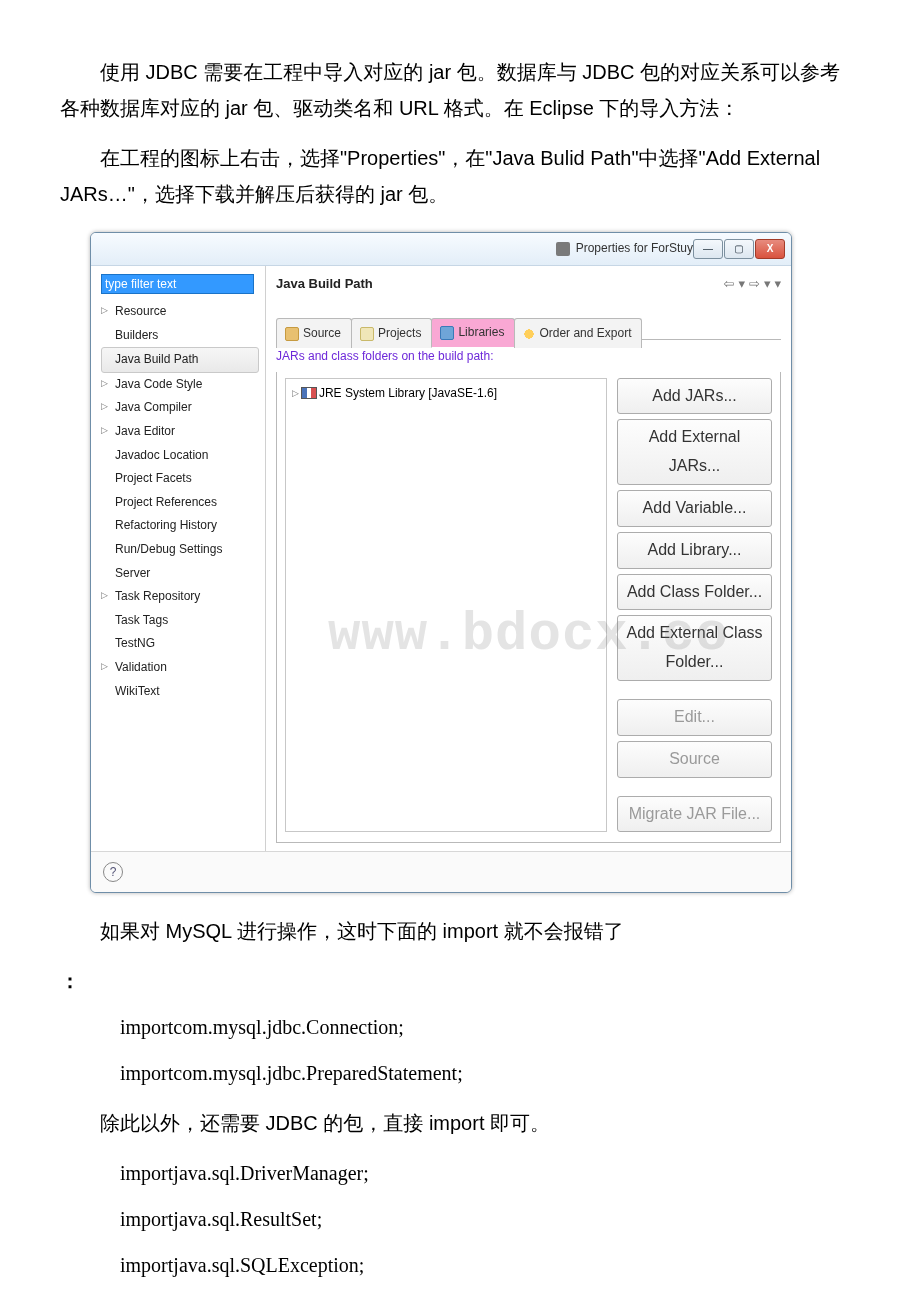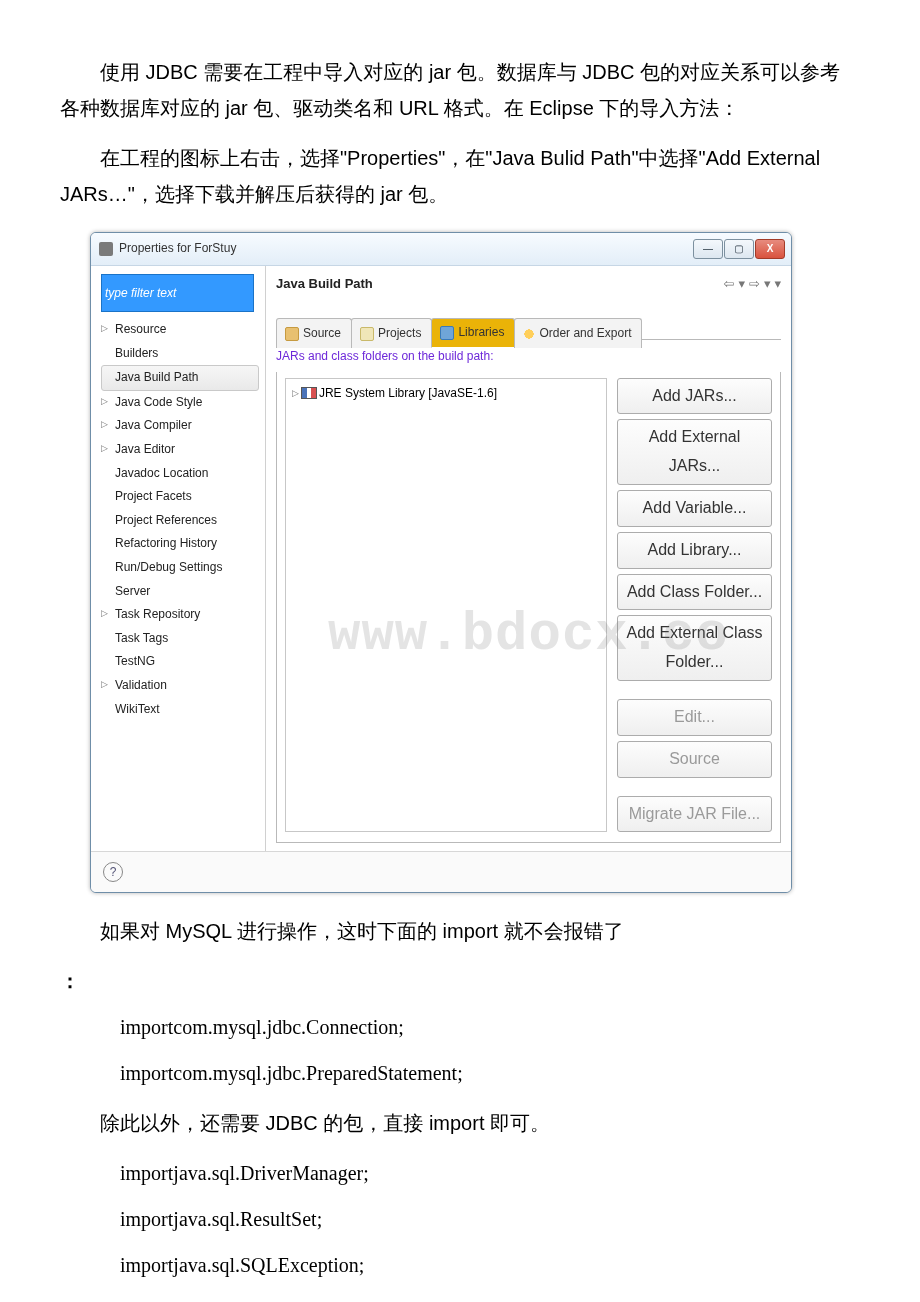--- a/index.html
+++ b/index.html
@@ -36,21 +36,21 @@
     box-shadow: 0 0 4px rgba(0,0,0,0.3);
     overflow: hidden;
     background: #fff;
     font-family: "Segoe UI", Tahoma, sans-serif;
     font-size: 12px;
     position: relative;
   }
   .titlebar {
     display: flex;
     align-items: center;
-    justify-content: space-between;
+    justify-content: flex-end;
     background: linear-gradient(#f7fbff, #e3eef8);
     border-bottom: 1px solid #c6d6e5;
     padding: 4px 6px 4px 8px;
     height: 24px;
   }
   .titlebar-left {
     display: flex;
     align-items: center;
     gap: 6px;
   }
@@ -93,28 +93,27 @@
   }
   .sidebar {
     width: 170px;
     border-right: 1px solid #d0d0d0;
     padding: 6px 0 6px 4px;
     background: #fff;
   }
   .filter-input {
     width: 145px;
     margin: 2px 0 6px 6px;
-    padding: 10px 3px;
+    padding: 1px 3px;
     background: #3399ff;
     color: #fff;
     border: 1px solid #1a73c7;
     font-size: 12px;
     height: 16px;
     line-height: 16px;
-    font-style: italic;
   }
   .tree {
     list-style: none;
     margin: 0;
     padding: 0 0 0 6px;
   }
   .tree li {
     padding: 1px 0 1px 14px;
     color: #222;
     position: relative;
@@ -173,21 +172,21 @@
     border-top-right-radius: 3px;
     display: flex;
     align-items: center;
     gap: 4px;
     font-size: 12px;
     color: #333;
     position: relative;
     top: 9px;
   }
   .tab.active {
-    background: #eab308;
+    background: #f9a8d4;
     border-bottom: 1px solid #fff;
   }
   .tab .ticon {
     width: 12px;
     height: 12px;
     display: inline-block;
   }
   .ticon-source { background: #e8c070; border: 1px solid #c69a40; border-radius:2px; }
   .ticon-projects { background: #f0e6b8; border: 1px solid #c9b96a; border-radius:2px; }
   .ticon-libraries { background: #6fa5d8; border: 1px solid #3a7ab8; border-radius:2px; }

